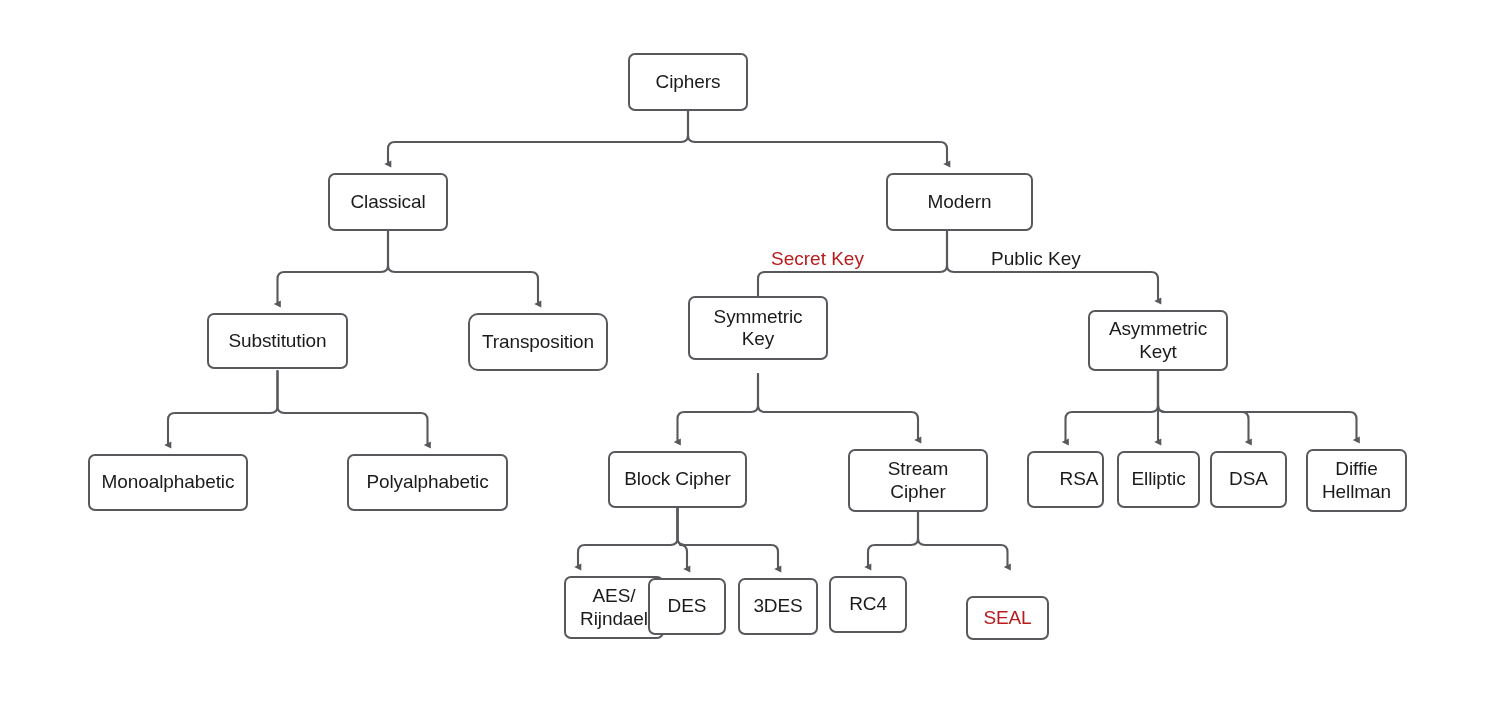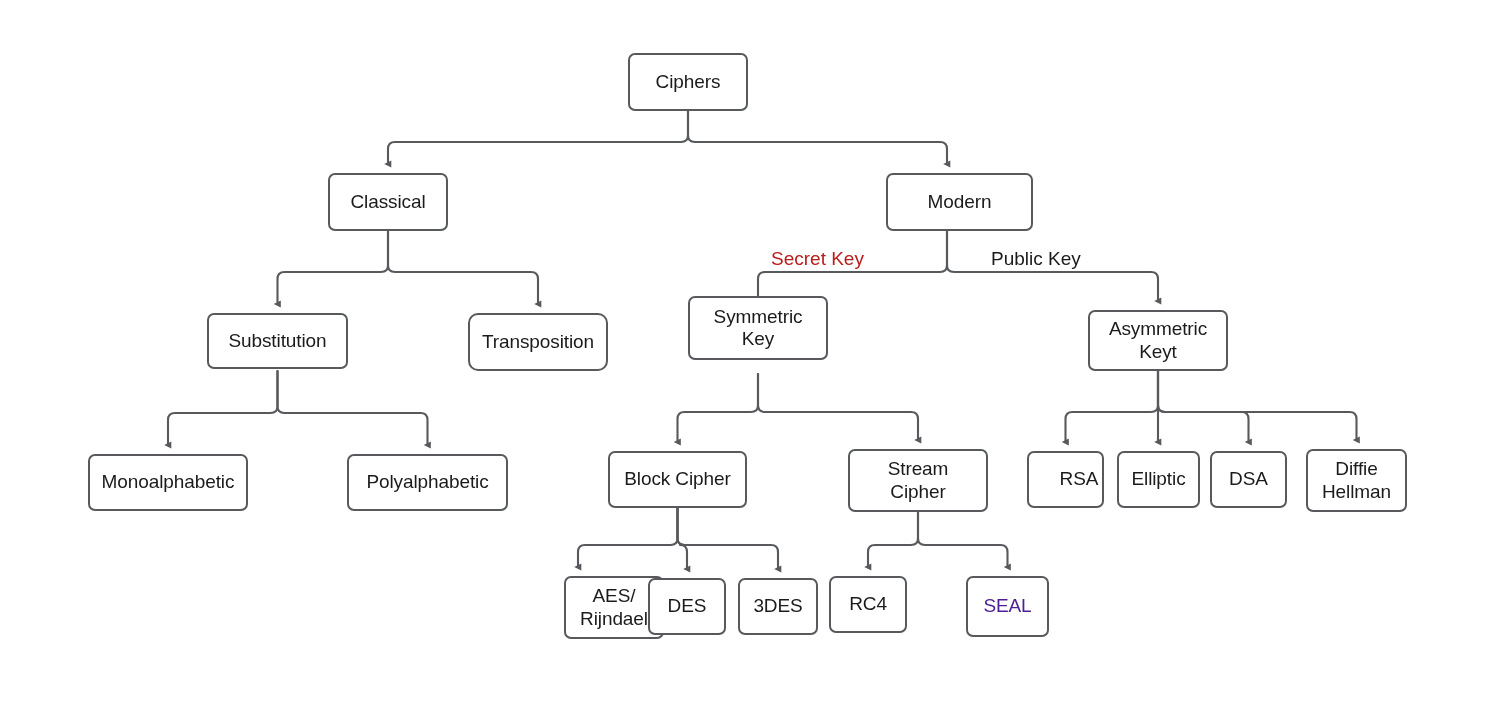--- a/index.html
+++ b/index.html
@@ -104,19 +104,19 @@
       <div class="node" style="left: 1027px; top: 451px; width: 77px; height: 57px; border-color: rgb(87, 89, 92); color: rgb(27, 27, 27); padding-left: 27px;">RSA</div>
       <div class="node" style="left: 1117px; top: 451px; width: 83px; height: 57px; border-color: rgb(87, 89, 92); color: rgb(27, 27, 27);">Elliptic</div>
       <div class="node" style="left: 1210px; top: 451px; width: 77px; height: 57px; border-color: rgb(87, 89, 92); color: rgb(27, 27, 27);">DSA</div>
       <div class="node" style="left: 1306px; top: 449px; width: 101px; height: 63px; border-color: rgb(87, 89, 92); color: rgb(27, 27, 27);">Diffie
 Hellman</div>
       <div class="node" style="left: 528px; top: 576px; width: 100px; height: 63px; border-color: rgb(87, 89, 92); color: rgb(27, 27, 27); margin-left: 36px;">AES/
 Rijndael</div>
       <div class="node" style="left: 648px; top: 578px; width: 78px; height: 57px; border-color: rgb(87, 89, 92); color: rgb(27, 27, 27);">DES</div>
       <div class="node" style="left: 738px; top: 578px; width: 80px; height: 57px; border-color: rgb(87, 89, 92); color: rgb(27, 27, 27);">3DES</div>
       <div class="node" style="left: 829px; top: 576px; width: 78px; height: 57px; border-color: rgb(87, 89, 92); color: rgb(27, 27, 27);">RC4</div>
-      <div class="node" style="left: 966px; top: 576px; width: 83px; height: 61px; border-color: rgb(87, 89, 92); color: #4c1d95;">SEAL</div>
+      <div class="node" style="left: 966px; top: 596px; width: 83px; height: 44px; border-color: rgb(87, 89, 92); color: #b91c1c;">SEAL</div>
     </div>
   <div id="edge-labels">
       <div class="edge-label" style="left: 771px; top: 249px; color: #b91c1c;">Secret Key</div>
       <div class="edge-label" style="left: 991px; top: 249px; color: rgb(27, 27, 27);">Public Key</div>
     </div>
 </div>
 
 </body></html>

